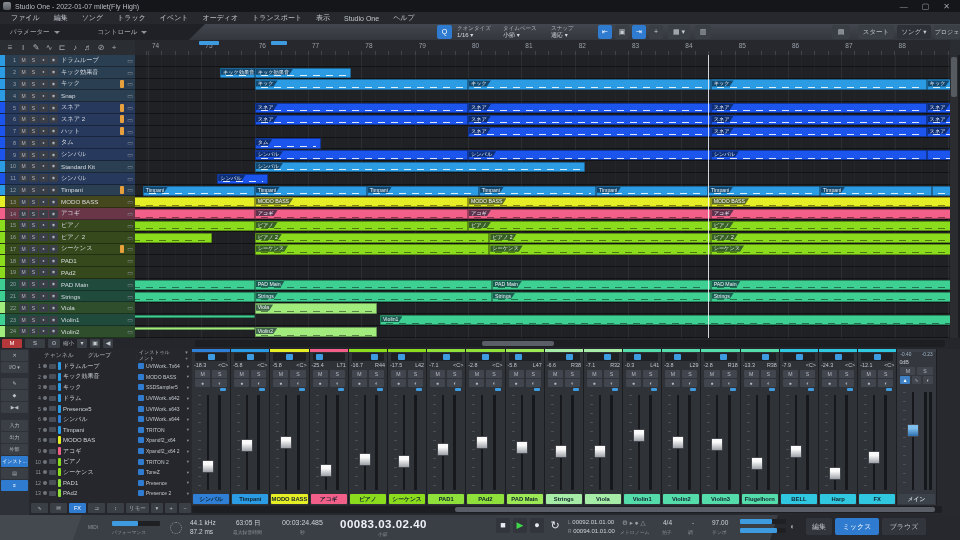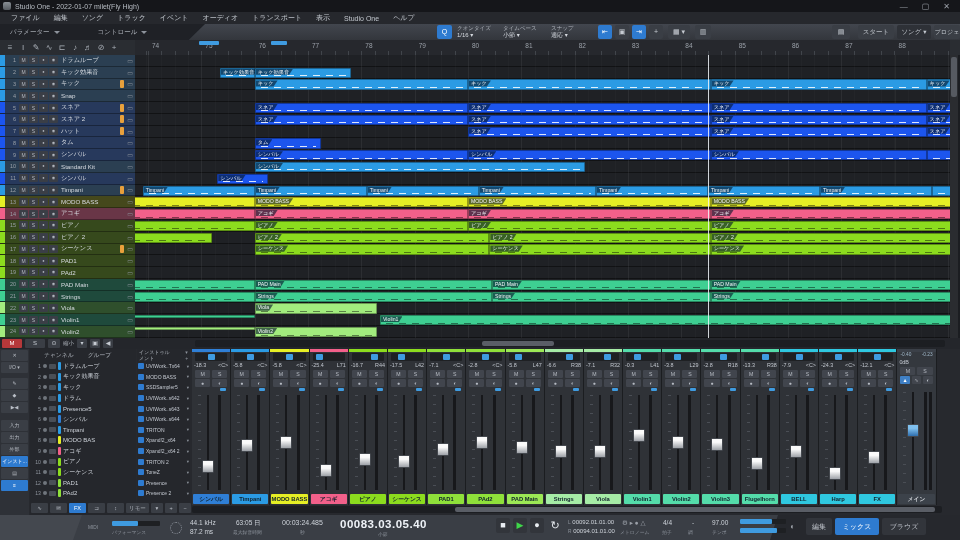--- a/index.html
+++ b/index.html
@@ -1487,21 +1487,21 @@
       <div class="meterfill" id="perffill" style="width: 55%; background: rgb(63, 155, 224);"></div>
     </div>
   <div class="tlab" style="left:112px;top:14px">パフォーマンス</div>
   <div class="spin" style="left:170px;top:7px"></div>
   <div class="tval" style="left:190px;top:4px">44.1 kHz</div>
   <div class="tval" style="left:190px;top:13px">87.2 ms</div>
   <div class="tval" style="left:236px;top:4px">63:05 日</div>
   <div class="tlab" style="left:233px;top:14px">最大録音時間</div>
   <div class="tval" style="left:282px;top:4px;font-size:7px">00:03:24.485</div>
   <div class="tlab" style="left:300px;top:14px">秒</div>
-  <div id="t-counter" style="left:340px">00083.03.05.40</div>
+  <div id="t-counter" style="left:340px">00083.03.02.40</div>
   <div class="tlab" style="left:378px;top:16px">小節</div>
   <div id="t-nav"></div>
   <div class="bigb" style="left:496px">■</div>
   <div class="bigb" style="left: 513px; color: rgb(63, 214, 74);" id="playbtn">▶</div>
   <div class="bigb" style="left:530px">●</div>
   <div class="bigb" style="left:548px;background:transparent;font-size:11px">↻</div>
   <div class="tval" style="left:568px;top:4px;font-size:6px"><span class="tlab" style="position:static">L</span> <span>00092.01.01.00</span></div>
   <div class="tval" style="left:568px;top:13px;font-size:6px"><span class="tlab" style="position:static">R</span> <span>00094.01.01.00</span></div>
   <div class="tval" style="left:622px;top:4px;font-size:6.5px;color:#9ba0a8">⚙ ▸ ● △</div>
   <div class="tlab" style="left:620px;top:14px">メトロノーム</div>

